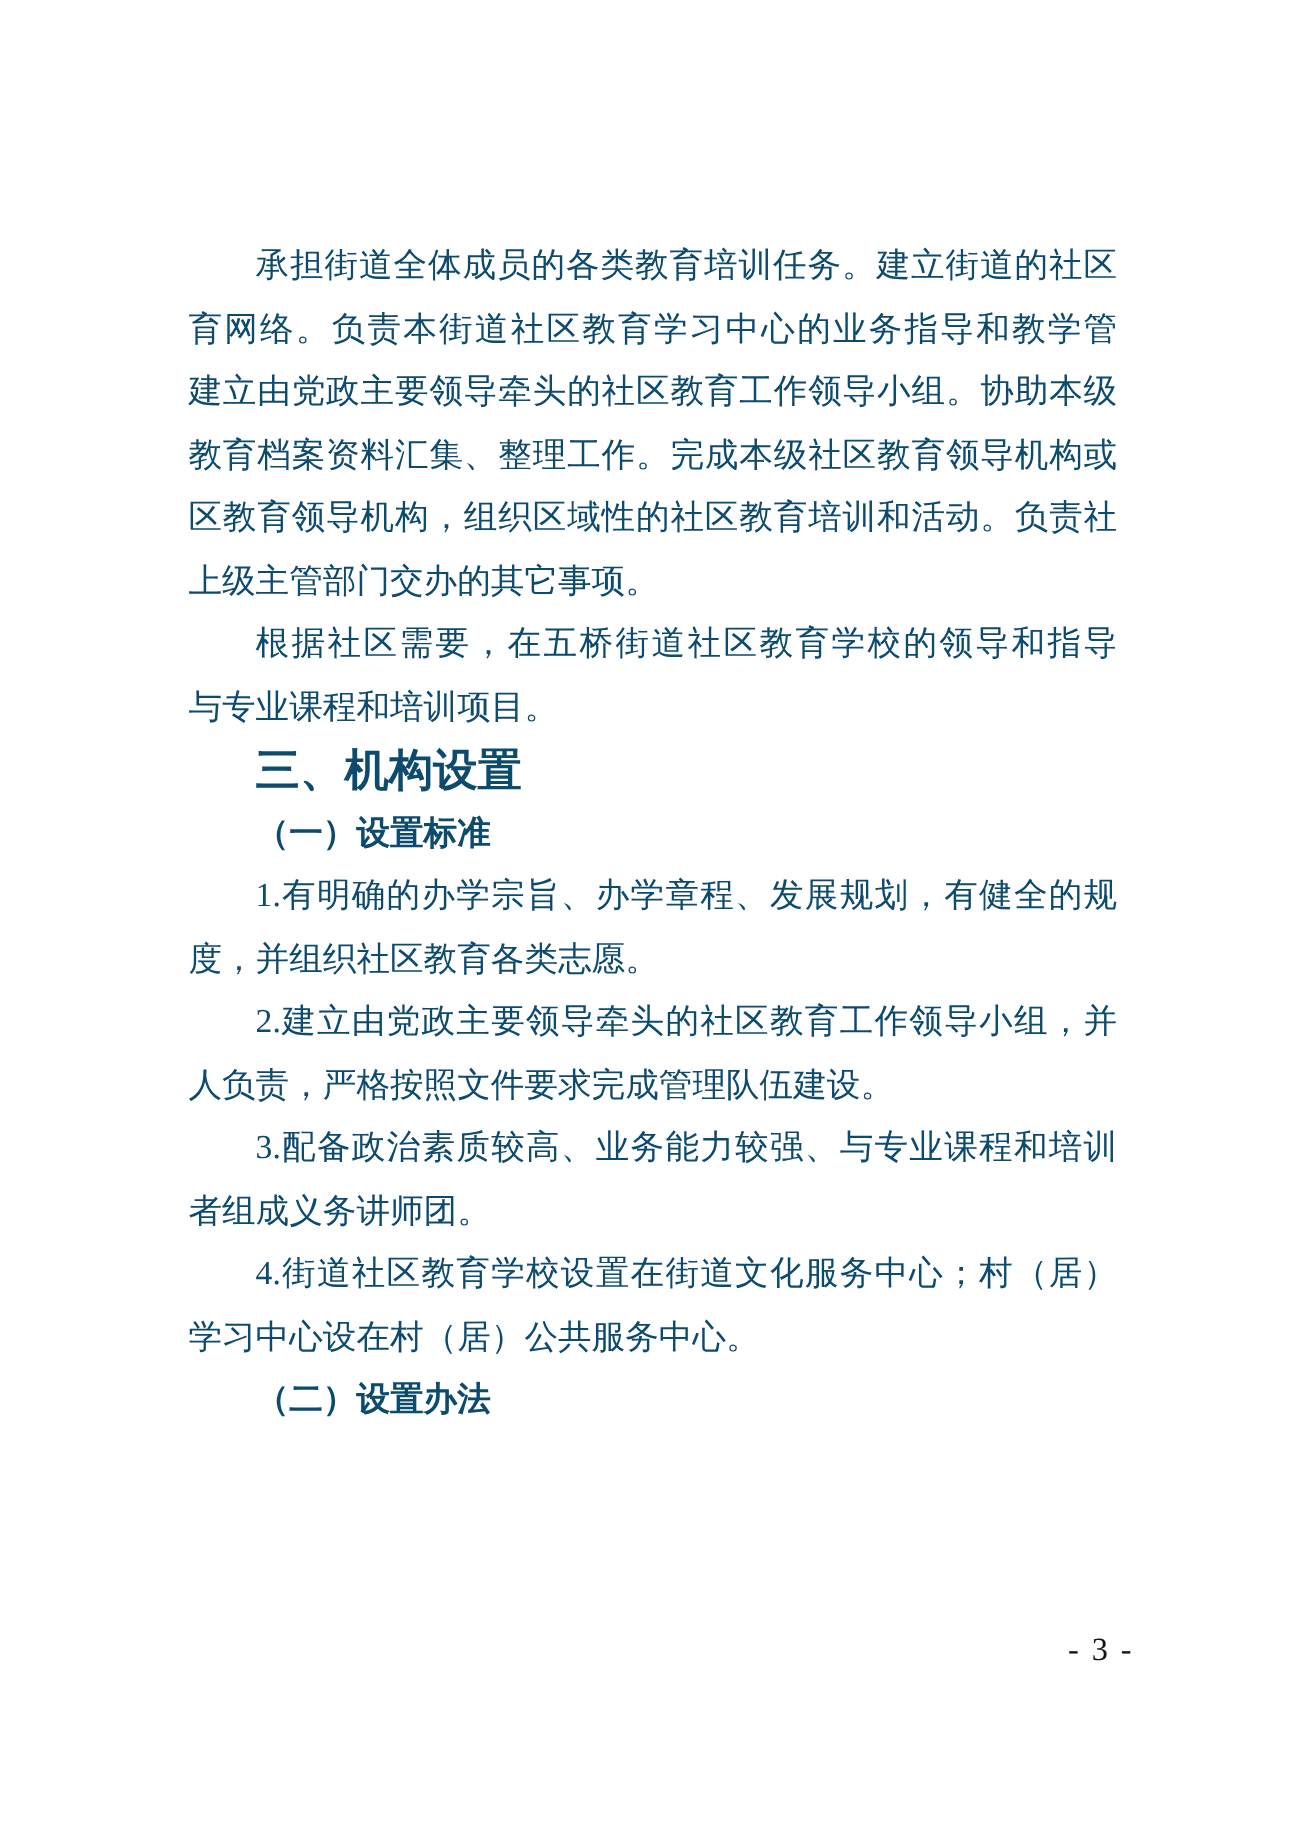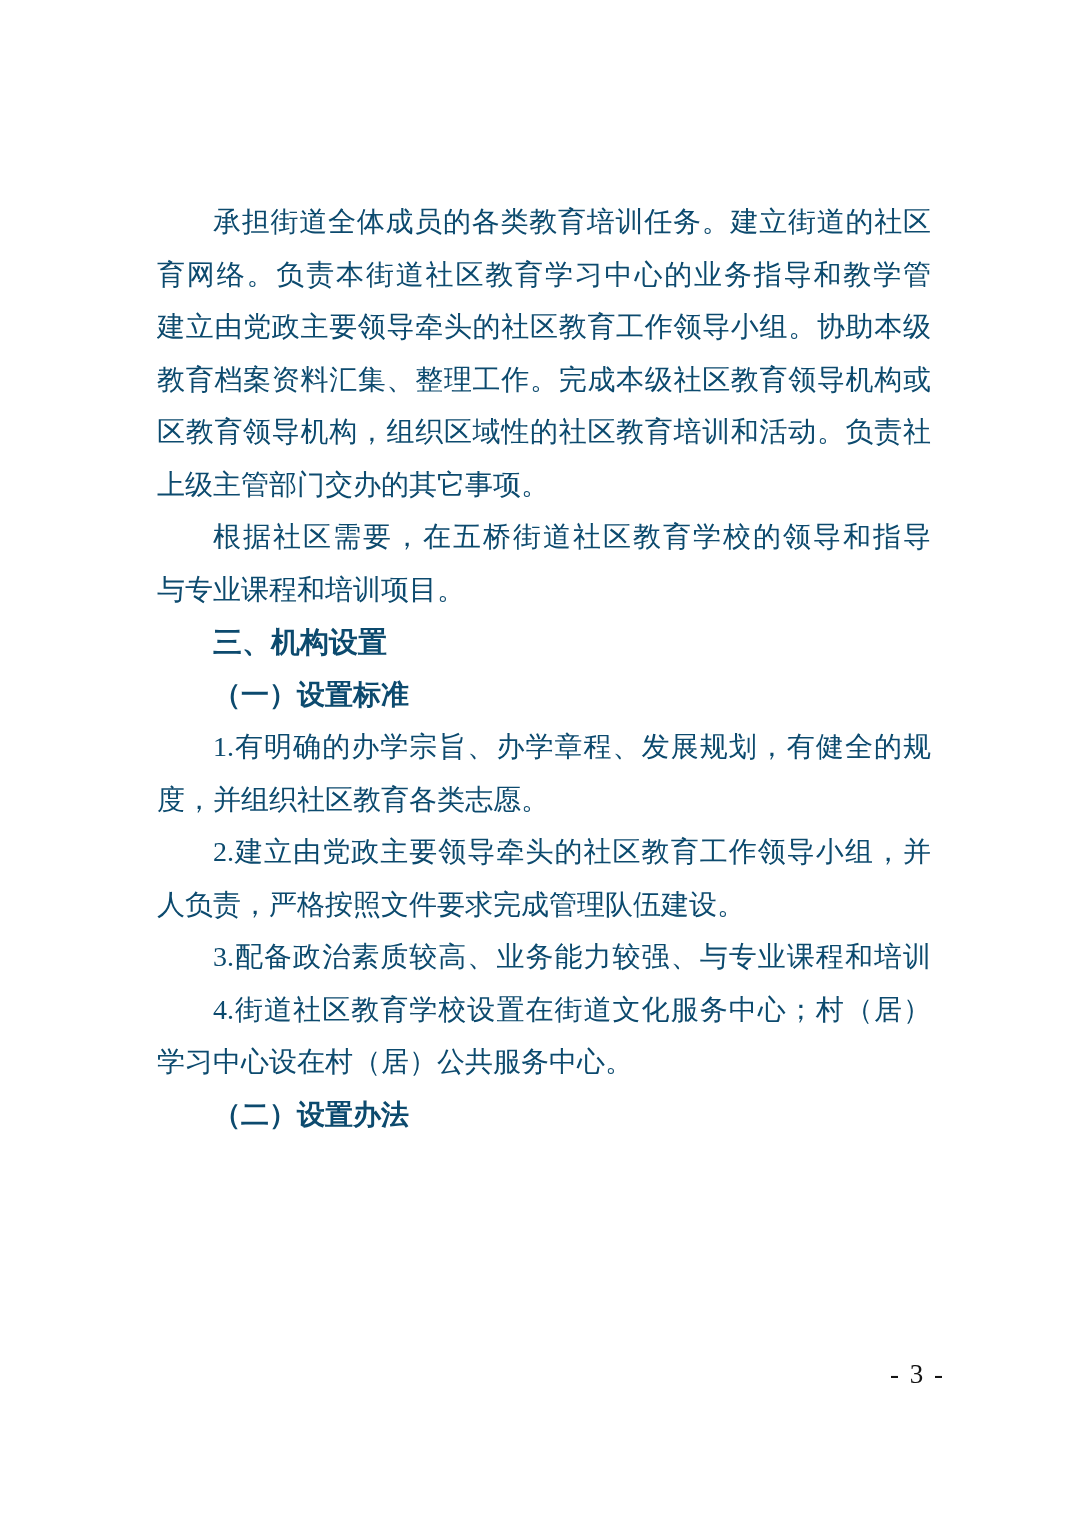--- a/index.html
+++ b/index.html
@@ -33,21 +33,21 @@
   .line.justify {
     text-align: justify;
     text-align-last: justify;
   }
   .line.indent {
     padding-left: 56px;
   }
   .line.heading1 {
     font-family: "Liberation Sans", "DejaVu Sans", sans-serif;
     font-weight: bold;
-    font-size: 29px;
+    font-size: 37px;
   }
   .line.heading2 {
     font-weight: bold;
   }
   .page-number {
     position: absolute;
     left: 890px;
     top: 1356px;
     font-size: 27px;
     line-height: 36px;
@@ -69,18 +69,19 @@
       <div class="line body">上级主管部门交办的其它事项。</div>
       <div class="line body indent justify">根据社区需要，在五桥街道社区教育学校的领导和指导下，</div>
       <div class="line body">与专业课程和培训项目。</div>
       <div class="line heading1 indent">三、机构设置</div>
       <div class="line heading2 indent">（一）设置标准</div>
       <div class="line body indent justify">1.有明确的办学宗旨、办学章程、发展规划，有健全的规章制</div>
       <div class="line body">度，并组织社区教育各类志愿。</div>
       <div class="line body indent justify">2.建立由党政主要领导牵头的社区教育工作领导小组，并有专</div>
       <div class="line body">人负责，严格按照文件要求完成管理队伍建设。</div>
       <div class="line body indent justify">3.配备政治素质较高、业务能力较强、与专业课程和培训项目</div>
+      <div class="line body">者组成义务讲师团。</div>
       <div class="line body indent justify">4.街道社区教育学校设置在街道文化服务中心；村（居）社区</div>
       <div class="line body">学习中心设在村（居）公共服务中心。</div>
       <div class="line heading2 indent">（二）设置办法</div>
     </div>
   <div class="page-number">- 3 -</div>
 </div>
 
 </body></html>

